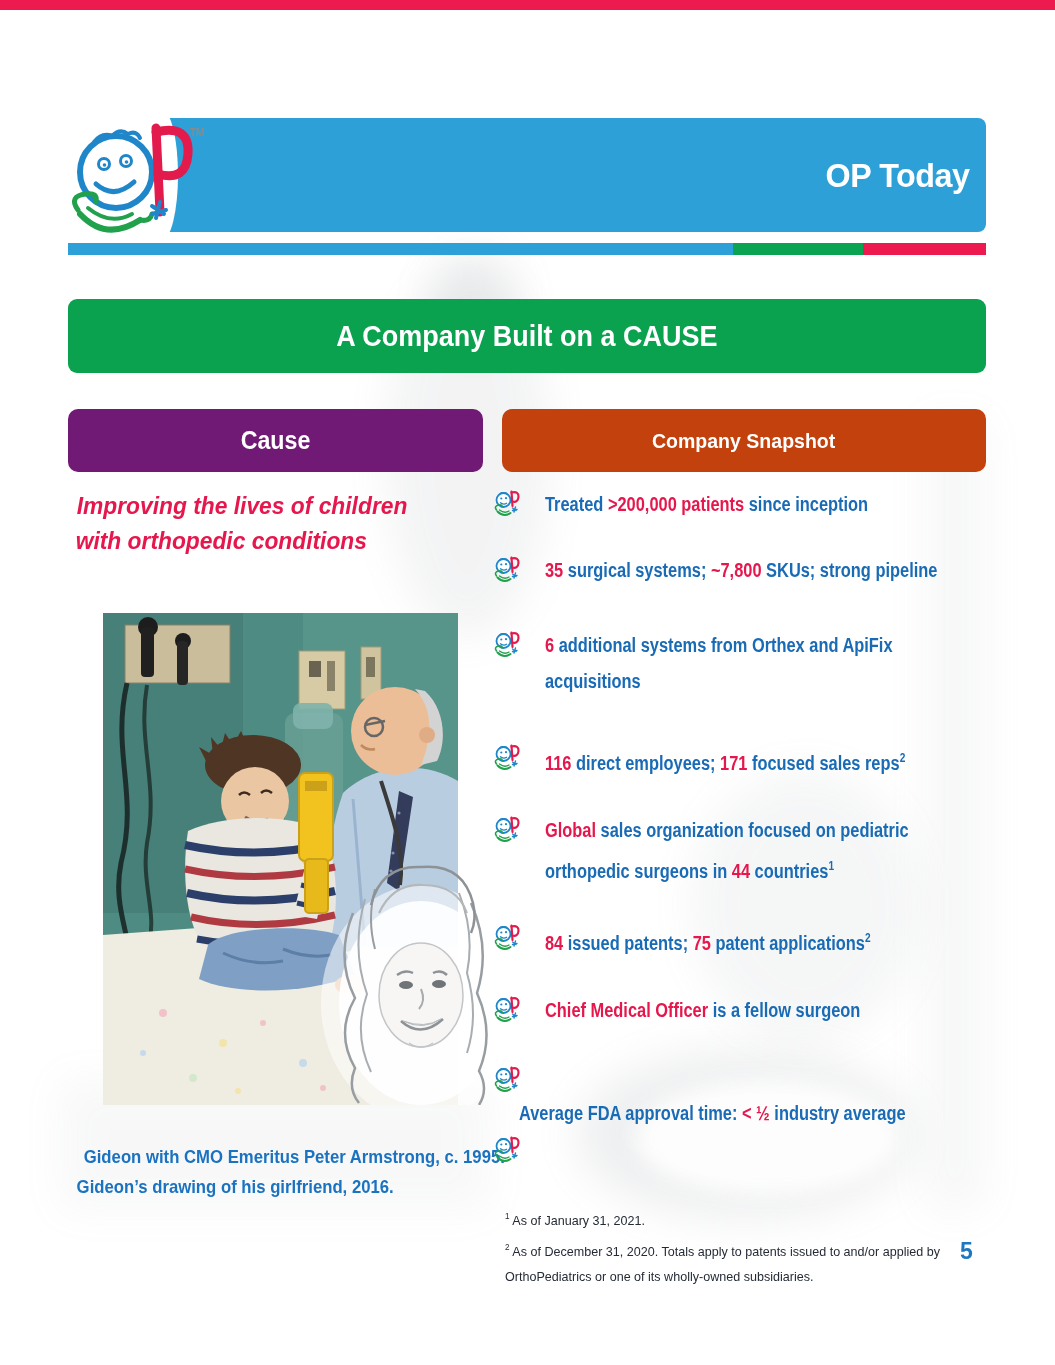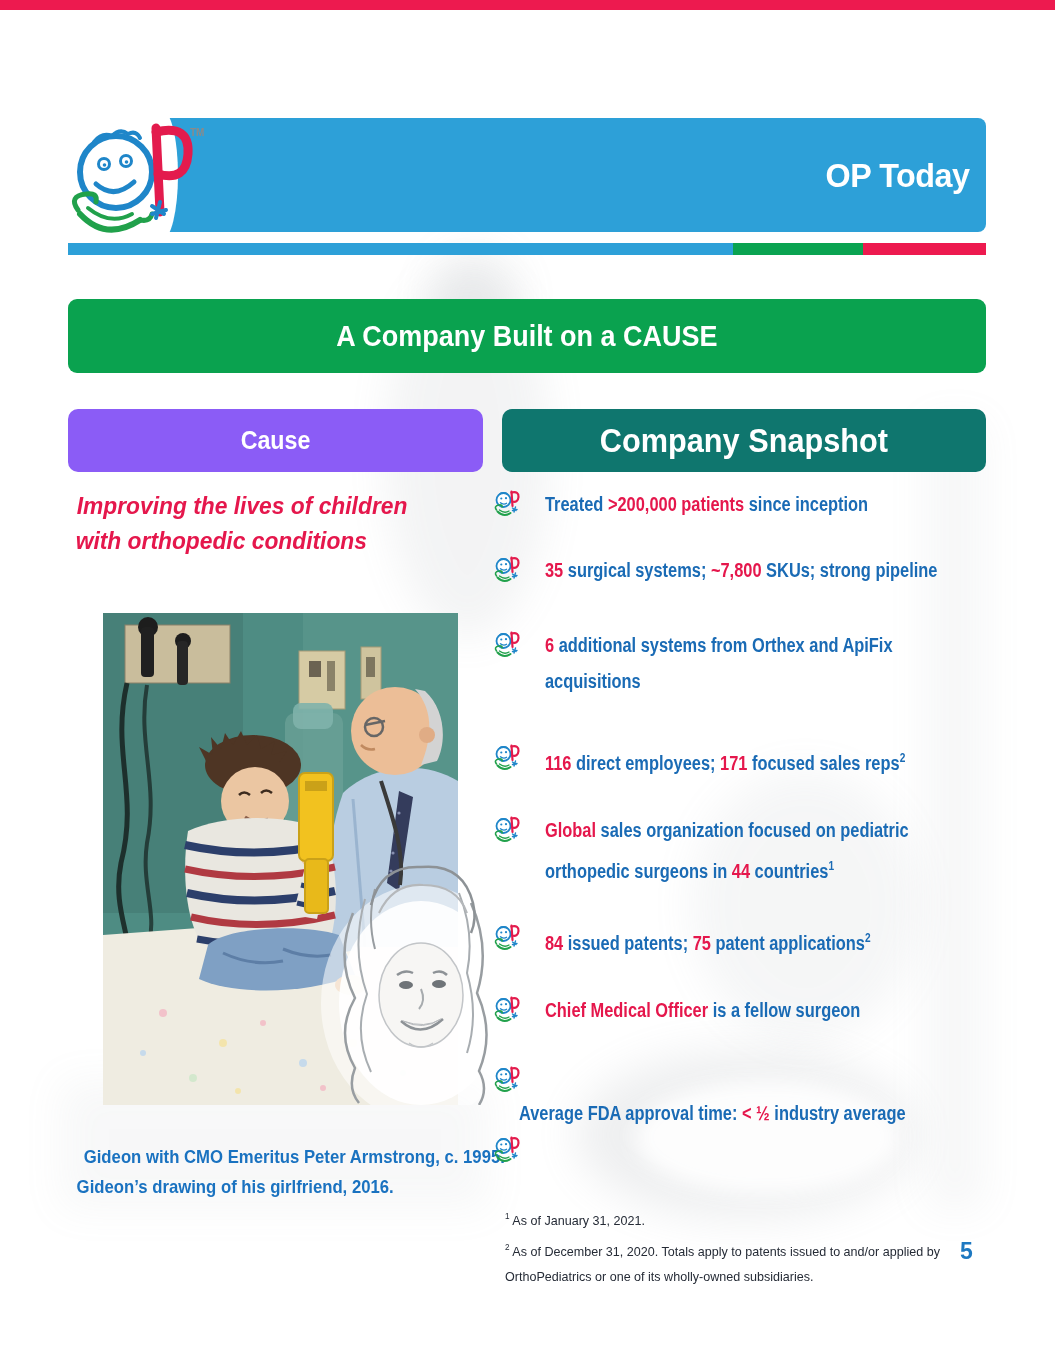--- a/index.html
+++ b/index.html
@@ -27,24 +27,24 @@
   .stripe{top:243px;height:12px;}
   #stripe-blue{left:68px;width:665px;background:#2DA0D8;}
   #stripe-green{left:733px;width:130px;background:#0AA351;}
   #stripe-red{left:863px;width:123px;background:#ED1A4F;}
 
   
   .banner{display:flex;align-items:center;justify-content:center;color:#fff;font-weight:bold;}
   .banner span{display:inline-block;transform:scaleX(.93);}
   #main-banner{left:68px;top:299px;width:918px;height:74px;background:#0AA24F;border-radius:9px;
                font-size:29px;}
-  #cause-banner{left:68px;top:409px;width:415px;height:63px;background:#8b5cf6;border-radius:10px;
+  #cause-banner{left:68px;top:409px;width:415px;height:63px;background:#701a75;border-radius:10px;
                 font-size:25px;}
-  #snapshot-banner{left:502px;top:409px;width:484px;height:63px;background:#0f766e;border-radius:10px;
-                font-size:33px;}
+  #snapshot-banner{left:502px;top:409px;width:484px;height:63px;background:#c2410c;border-radius:10px;
+                font-size:21px;}
 
   
   #tagline{left:68px;top:488px;width:415px;text-align:left;color:#E5174C;
            font-size:24px;font-weight:bold;font-style:italic;line-height:35px;}
   #tagline .ln{display:inline-block;transform:scaleX(.95);white-space:pre;}
   #photo{left:103px;top:613px;}
   #caption{left:55px;top:1142px;width:440px;text-align:left;color:#1A72C0;
            font-size:19px;font-weight:bold;line-height:30px;}
   #caption .ln{display:inline-block;transform:scaleX(.88);white-space:pre;}
 

